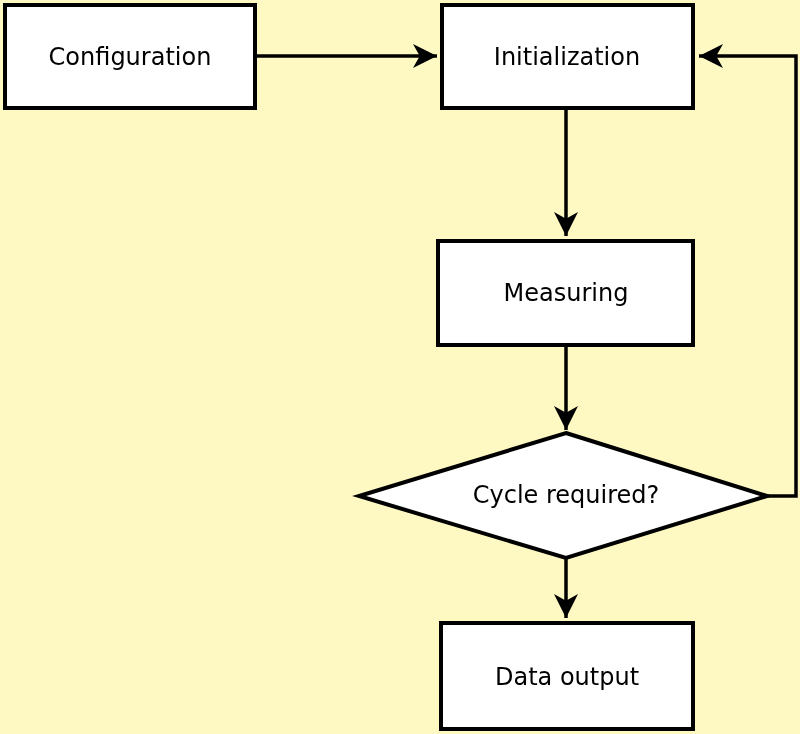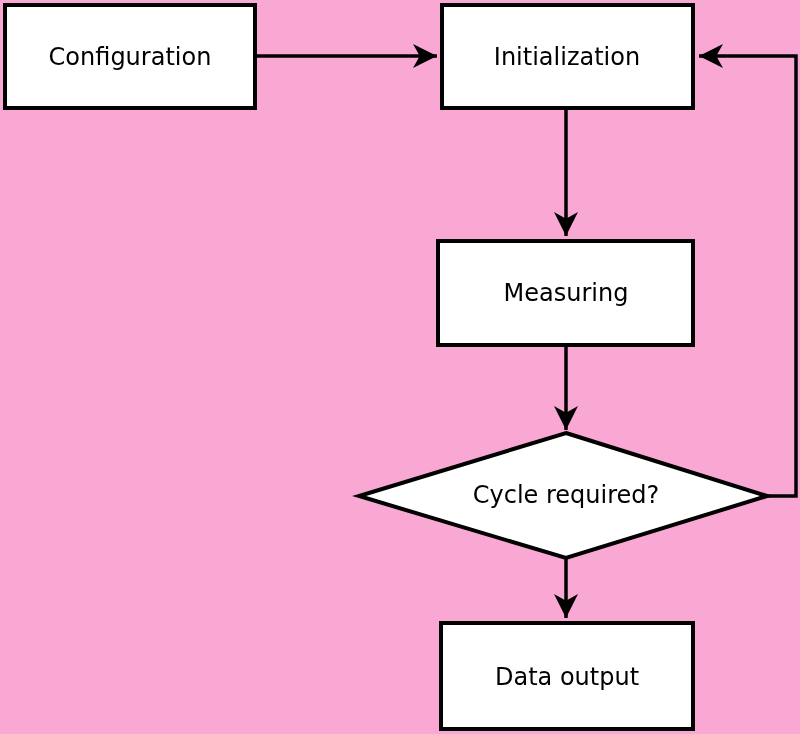--- a/index.html
+++ b/index.html
@@ -4,21 +4,21 @@
 <style>
   html, body {
     margin: 0;
     padding: 0;
     background: #ffffff;
   }
   .canvas {
     width: 800px;
     height: 734px;
     position: relative;
-    background: #f9a8d4;
+    background: #fef9c3;
     overflow: hidden;
   }
   svg {
     display: block;
   }
   .node-box {
     fill: #ffffff;
     stroke: #000000;
     stroke-width: 4;
   }

